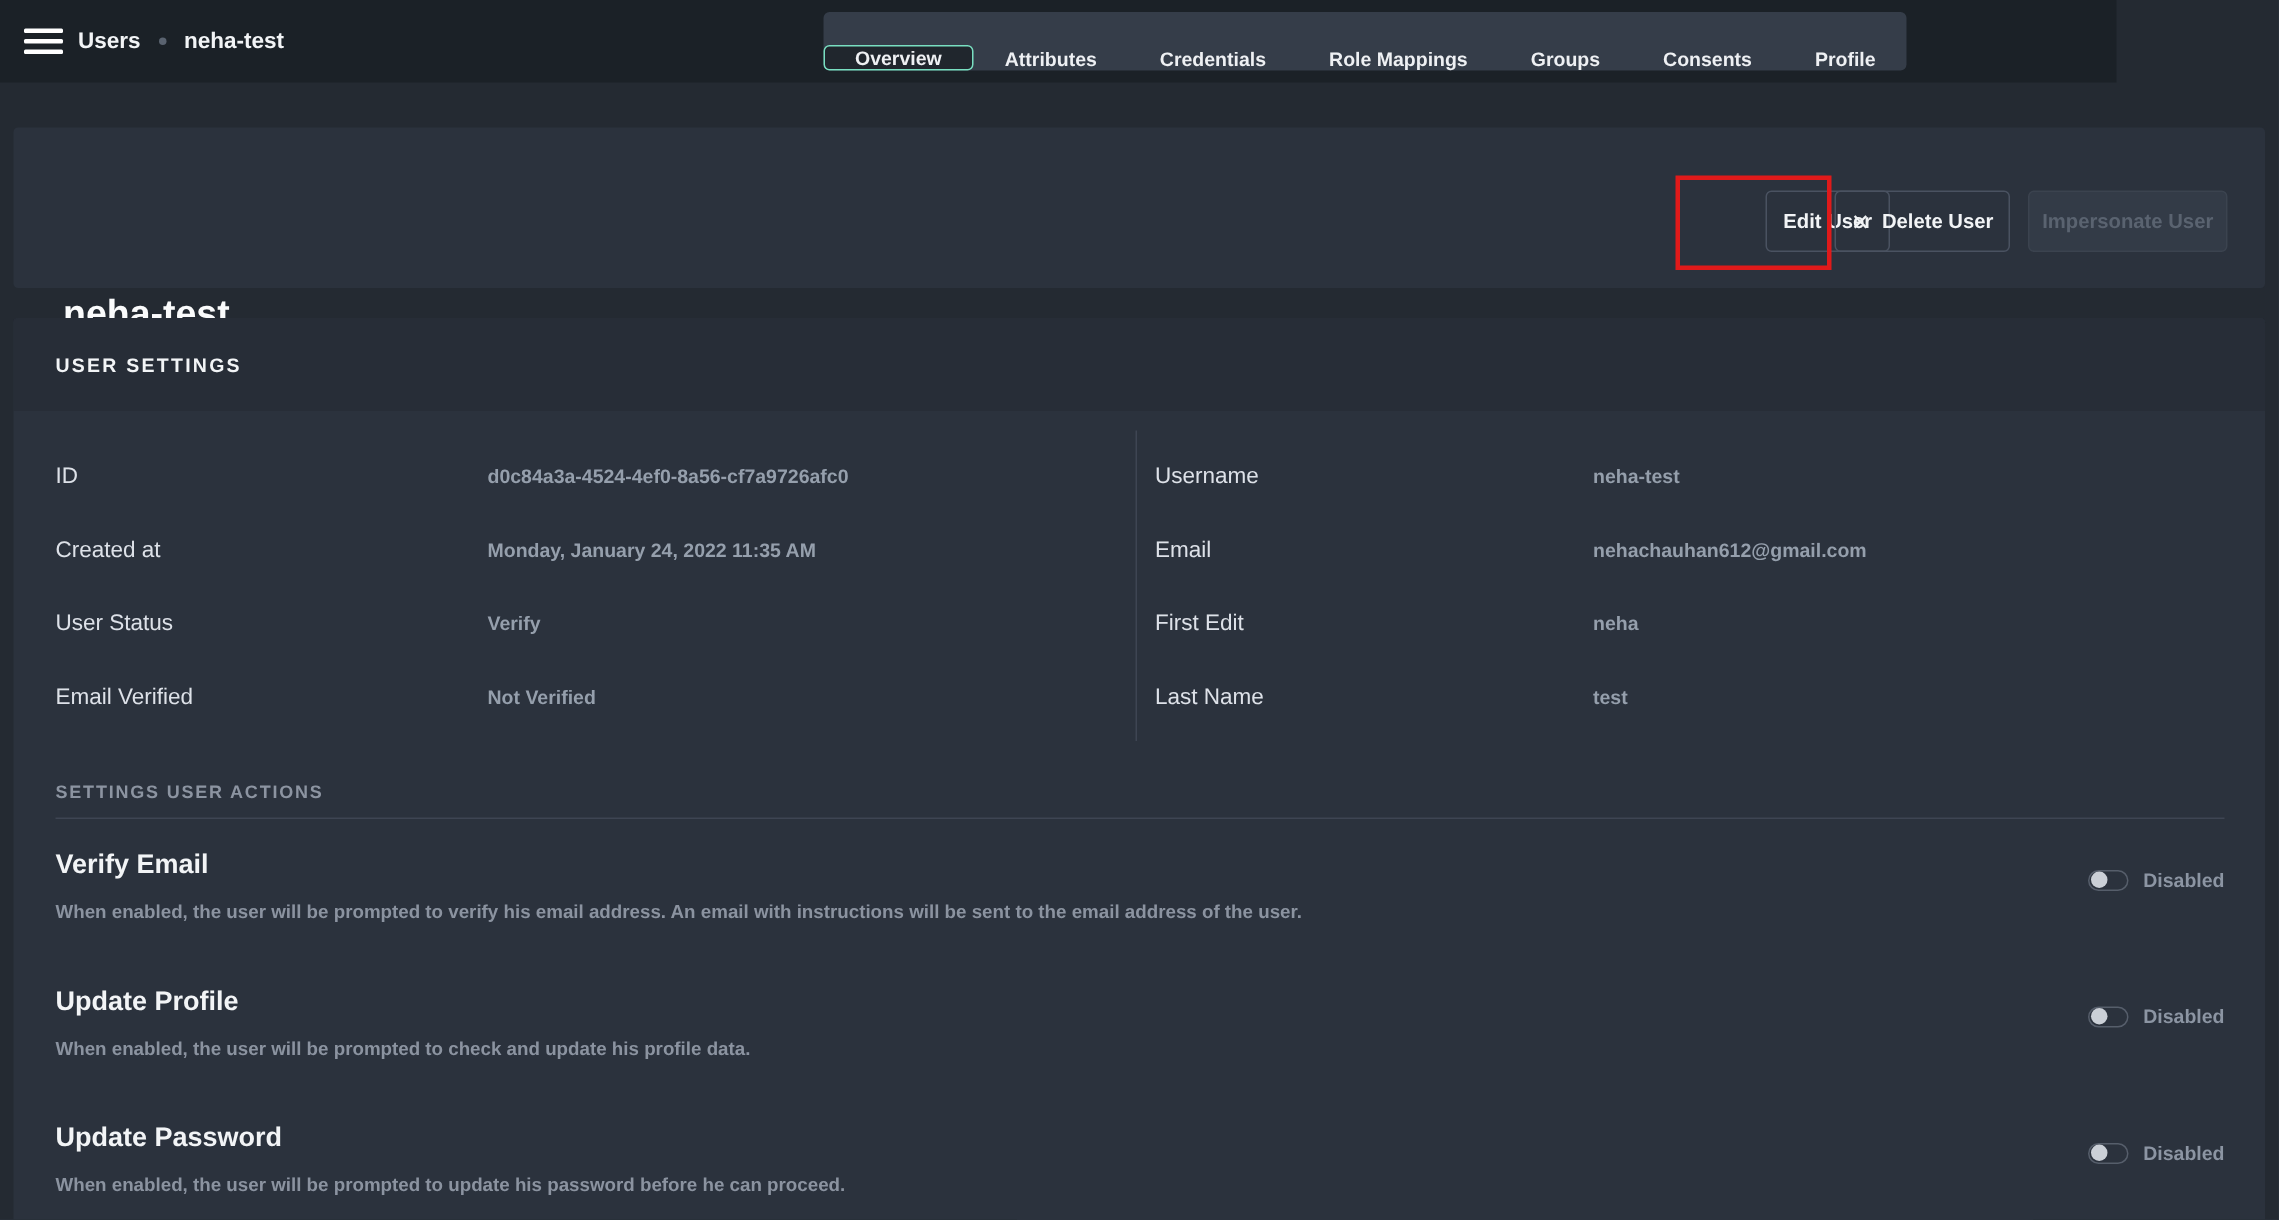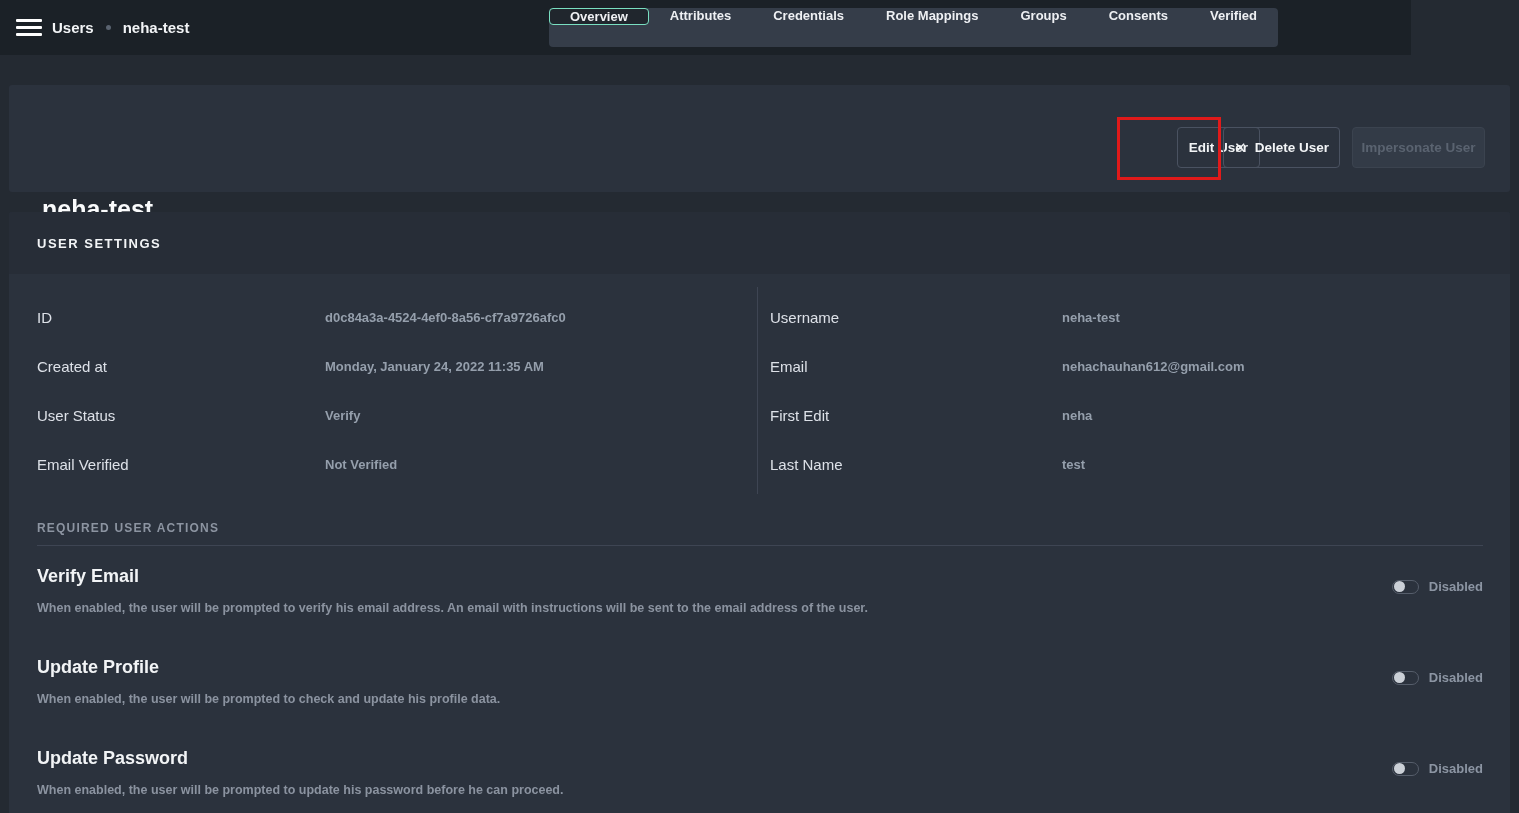--- a/index.html
+++ b/index.html
@@ -18,21 +18,21 @@
   .hamburger { position: absolute; left: 16px; top: 19px; width: 26px; height: 17px;
     display: flex; flex-direction: column; justify-content: space-between; cursor: pointer; }
   .hamburger span { display: block; height: 3px; background: #ffffff; border-radius: 1px; }
   .breadcrumb { position: absolute; left: 52px; top: 0; height: 55px;
     display: flex; align-items: center; gap: 12px; font-size: 15px; font-weight: bold; }
   .crumb { color: #f2f4f6; cursor: pointer; }
   .crumb-sep { width: 5px; height: 5px; border-radius: 50%; background: #5a6370; }
   .tabbar {
     position: absolute; left: 549px; top: 8px; height: 39px;
     background: #353d49; border-radius: 4px;
-    display: flex; align-items: flex-start;
+    display: flex; align-items: flex-end;
   }
   .tab {
     display: flex; align-items: center; padding: 0 21px;
     font-size: 13px; font-weight: bold; color: #eef0f3; cursor: pointer; white-space: nowrap;
   }
   .tab.active {
     background: #20262d; border: 1px solid #79dfc1; border-radius: 4px; padding: 0 20px;
   }
   
   .card {
@@ -102,21 +102,21 @@
     <span class="crumb-sep"></span>
     <span class="crumb">neha-test</span>
   </div>
   <div class="tabbar">
     <div class="tab active">Overview</div>
     <div class="tab">Attributes</div>
     <div class="tab">Credentials</div>
     <div class="tab">Role Mappings</div>
     <div class="tab">Groups</div>
     <div class="tab">Consents</div>
-    <div class="tab">Verified</div>
+    <div class="tab">Profile</div>
   </div>
 </div>
 
 <div class="card header-card">
   <div class="user-title">neha-test</div>
   <div class="user-sub">d0c84a3a-4524-4ef0-8a56-cf7a9726afc0</div>
 
   <button class="btn btn-edit">Edit User</button>
 
   <button class="btn btn-delete">
@@ -147,21 +147,21 @@
 
   <span class="field-label" style="left:761px; top:97px">Username</span>
   <span class="field-value" style="left:1053px; top:98px">neha-test</span>
   <span class="field-label" style="left:761px; top:146px">Email</span>
   <span class="field-value" style="left:1053px; top:147px">nehachauhan612@gmail.com</span>
   <span class="field-label" style="left:761px; top:195px">First Edit</span>
   <span class="field-value" style="left:1053px; top:196px">neha</span>
   <span class="field-label" style="left:761px; top:244px">Last Name</span>
   <span class="field-value" style="left:1053px; top:245px">test</span>
 
-  <div class="ra-title">REQUIRED USER ACTIONS</div>
+  <div class="ra-title">SETTINGS USER ACTIONS</div>
   <div class="ra-divider"></div>
 
   <div class="action" style="top:354px">
     <h3>Verify Email</h3>
     <p>When enabled, the user will be prompted to verify his email address. An email with instructions will be sent to the email address of the user.</p>
     <div class="toggle-group">
       <div class="toggle">
           <div class="knob"></div>
         </div>
       <span class="toggle-state">Disabled</span>

